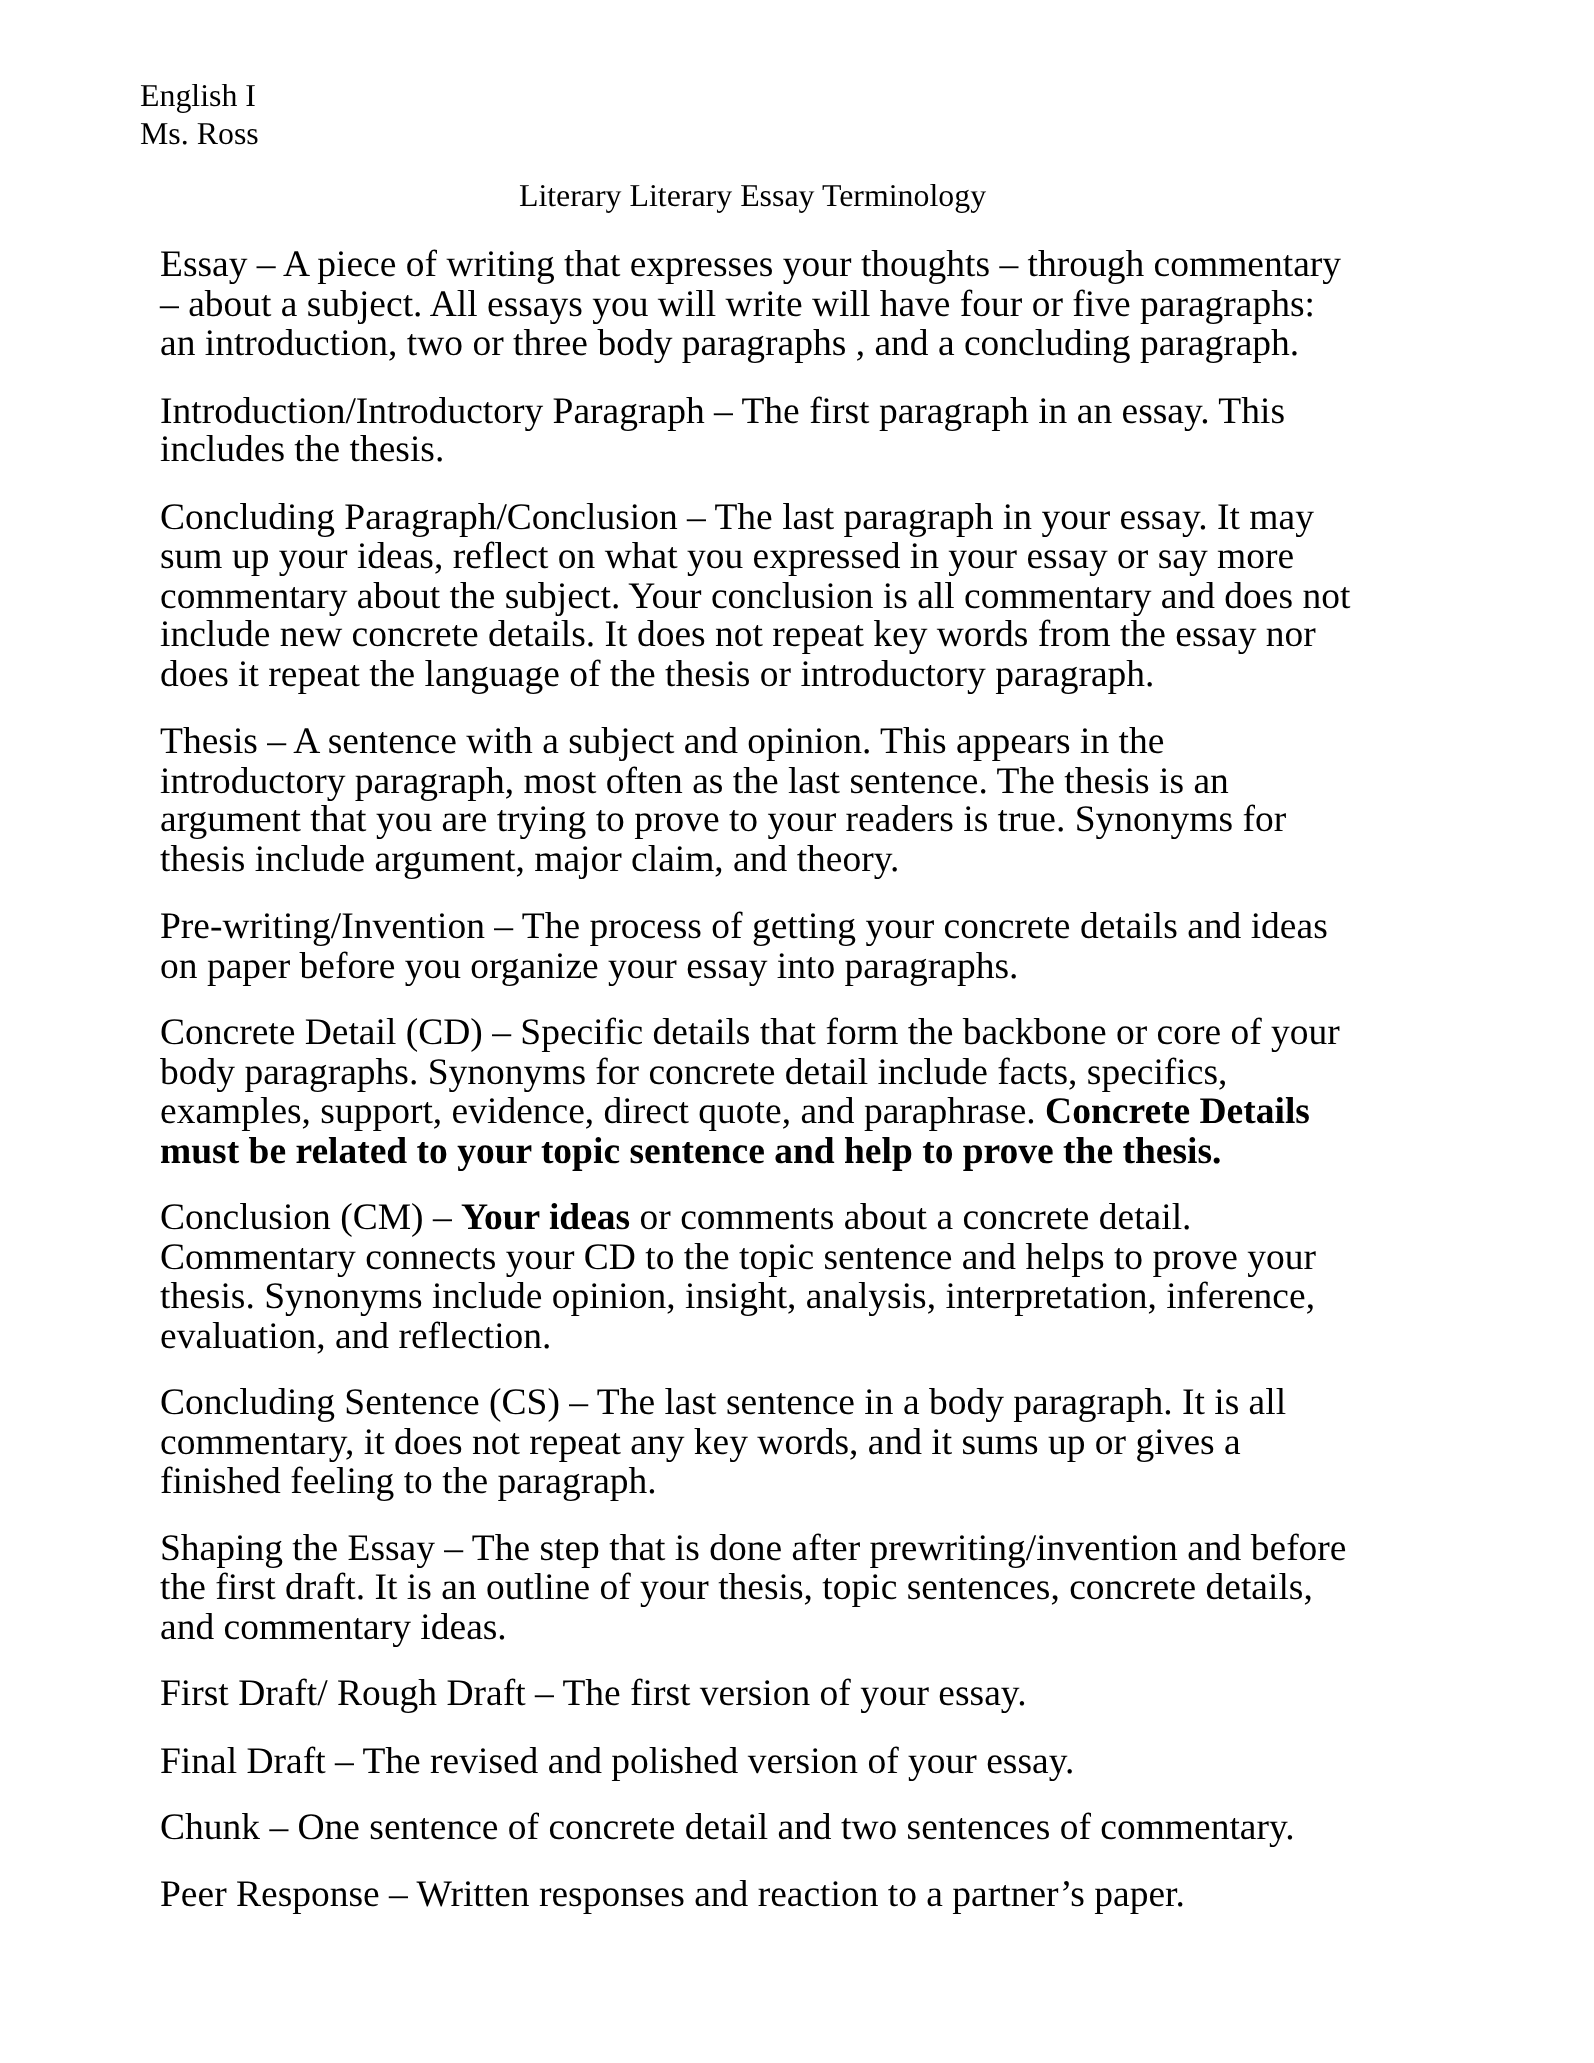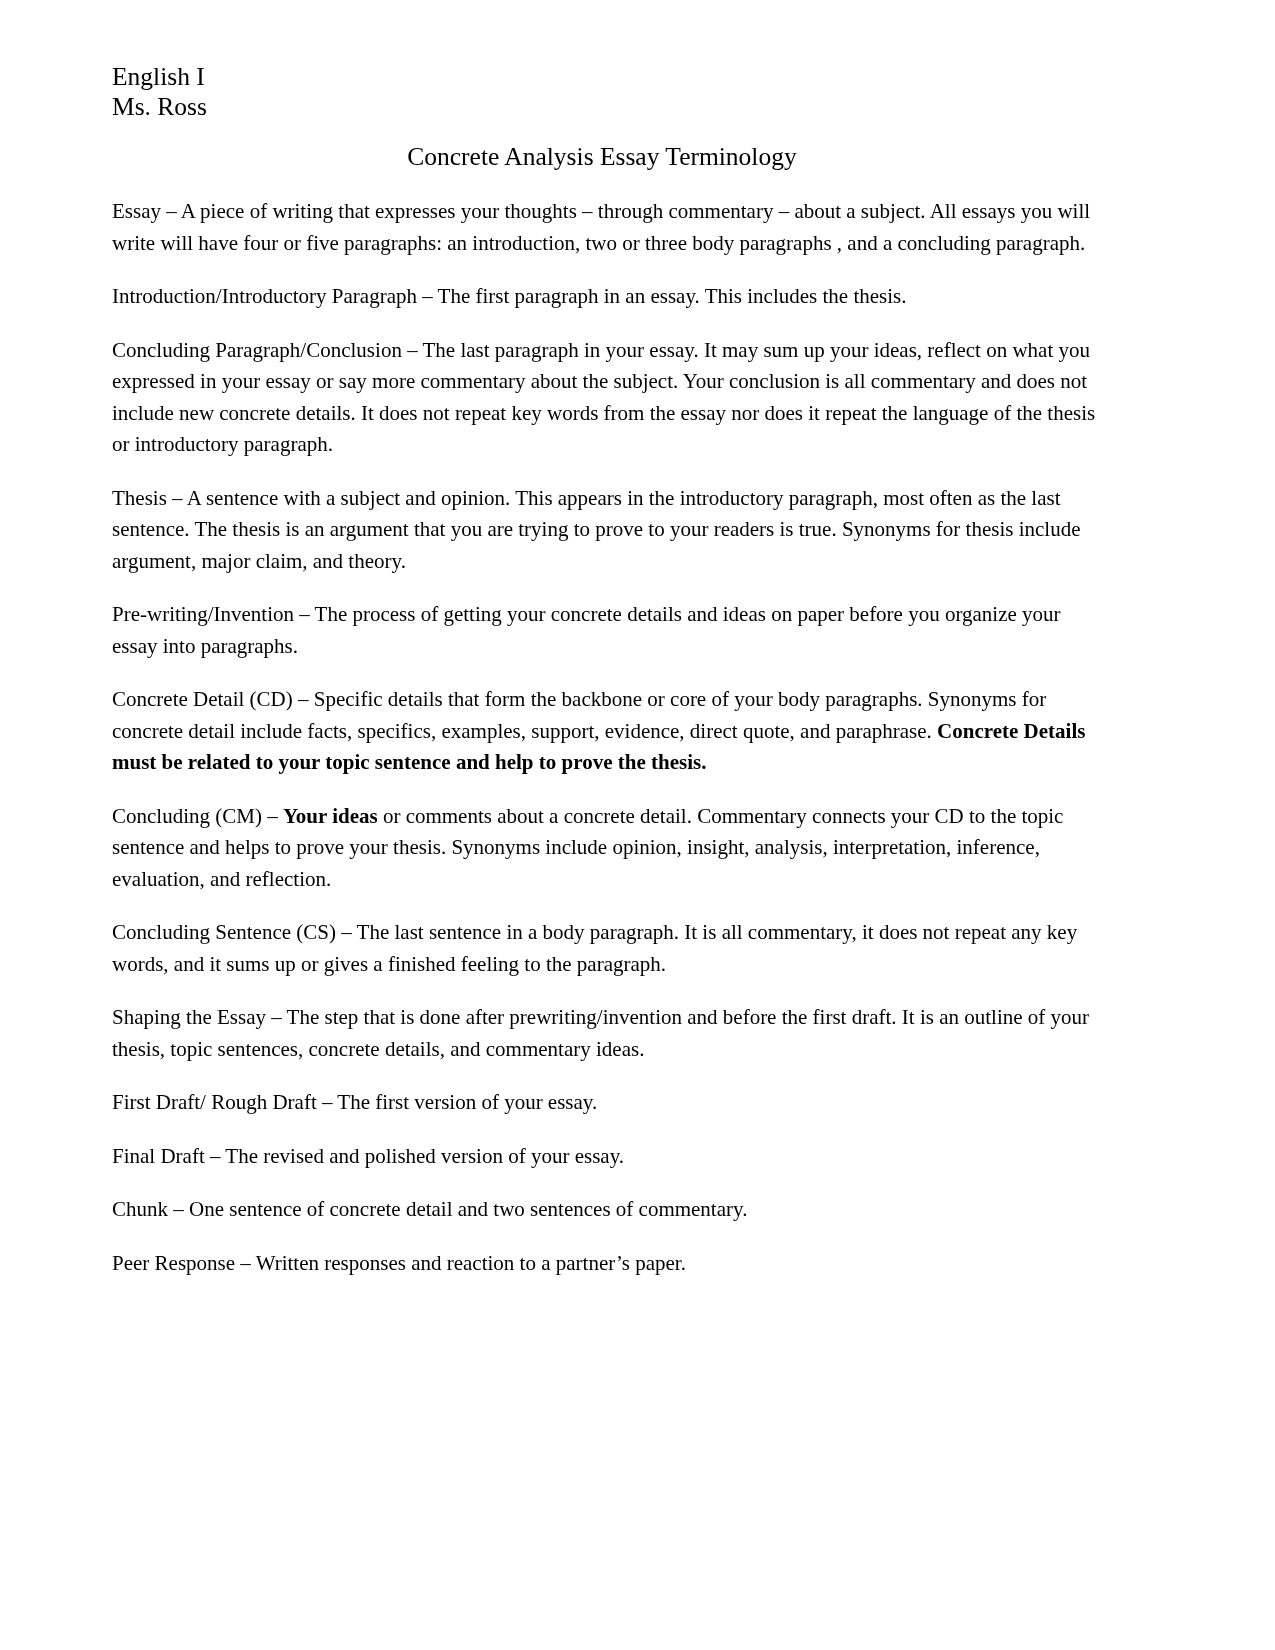--- a/index.html
+++ b/index.html
@@ -34,23 +34,23 @@
   }
   .doc-title {
     text-align: center;
     font-size: 25.5px;
     line-height: 30px;
     margin-top: 20px;
     margin-bottom: 0;
     padding-right: 10px;
   }
   .para {
-    font-size: 21px;
+    font-size: 30px;
     line-height: 31.5px;
-    margin: 0;
+    margin: 16px;
     padding: 0;
     text-align: left;
     margin-top: 22px;
   }
   .para:first-of-type {
     margin-top: 24px;
   }
   b, .bold {
     font-weight: bold;
   }
@@ -59,36 +59,36 @@
 <body>
 
 <div class="page">
   <div class="content">
 
     <div class="header-block">
       <div class="header-line">English I</div>
       <div class="header-line">Ms. Ross</div>
     </div>
 
-    <div class="doc-title">Concrete Analysis Essay Terminology</div>
+    <div class="doc-title">Literary Literary Essay Terminology</div>
 
     <p class="para">Essay – A piece of writing that expresses your thoughts – through commentary – about a subject.  All essays you will write will have four or five paragraphs: an introduction, two or three body paragraphs , and a concluding paragraph.</p>
 
     <p class="para">Introduction/Introductory Paragraph – The first paragraph in an essay.  This includes the thesis.</p>
 
 
     <p class="para">Concluding Paragraph/Conclusion – The last paragraph in your essay.  It may sum up your ideas, reflect on what you expressed in your essay or say more commentary about the subject.  Your conclusion is all commentary and does not include new concrete details.  It does not repeat key words from the essay nor does it repeat the language of the thesis or introductory paragraph.</p>
 
     <p class="para">Thesis – A sentence with a subject and opinion.  This appears in the introductory paragraph, most often as the last sentence.  The thesis is an argument that you are trying to prove to your readers is true.  Synonyms for thesis include argument, major claim, and theory.</p>
 
     <p class="para">Pre-writing/Invention – The process of getting your concrete details and ideas on paper before you organize your essay into paragraphs.</p>
 
     <p class="para"><span>Concrete Detail (CD) – Specific details that form the backbone or core of your body paragraphs.  Synonyms for concrete detail include facts, specifics, examples, support, evidence, direct quote, and paraphrase.  </span><b>Concrete Details must be related to your topic sentence and help to prove the thesis.</b><span></span></p>
 
-    <p class="para"><span>Concluding (CM) – </span><b>Your ideas</b><span> or comments about a concrete detail.  Commentary connects your CD to the topic sentence and helps to prove your thesis.  Synonyms include opinion, insight, analysis, interpretation, inference, evaluation, and reflection.</span></p>
+    <p class="para"><span>Conclusion (CM) – </span><b>Your ideas</b><span> or comments about a concrete detail.  Commentary connects your CD to the topic sentence and helps to prove your thesis.  Synonyms include opinion, insight, analysis, interpretation, inference, evaluation, and reflection.</span></p>
 
 
     <p class="para">Concluding Sentence (CS) – The last sentence in a body paragraph.  It is all commentary, it does not repeat any key words, and it sums up or gives a finished feeling to the paragraph.</p>
 
     <p class="para">Shaping the Essay – The step that is done after prewriting/invention and before the first draft.  It is an outline of your thesis, topic sentences, concrete details, and commentary ideas.</p>
 
     <p class="para">First Draft/ Rough Draft – The first version of your essay.</p>
 
     <p class="para">Final Draft – The revised and polished version of your essay.</p>
 

